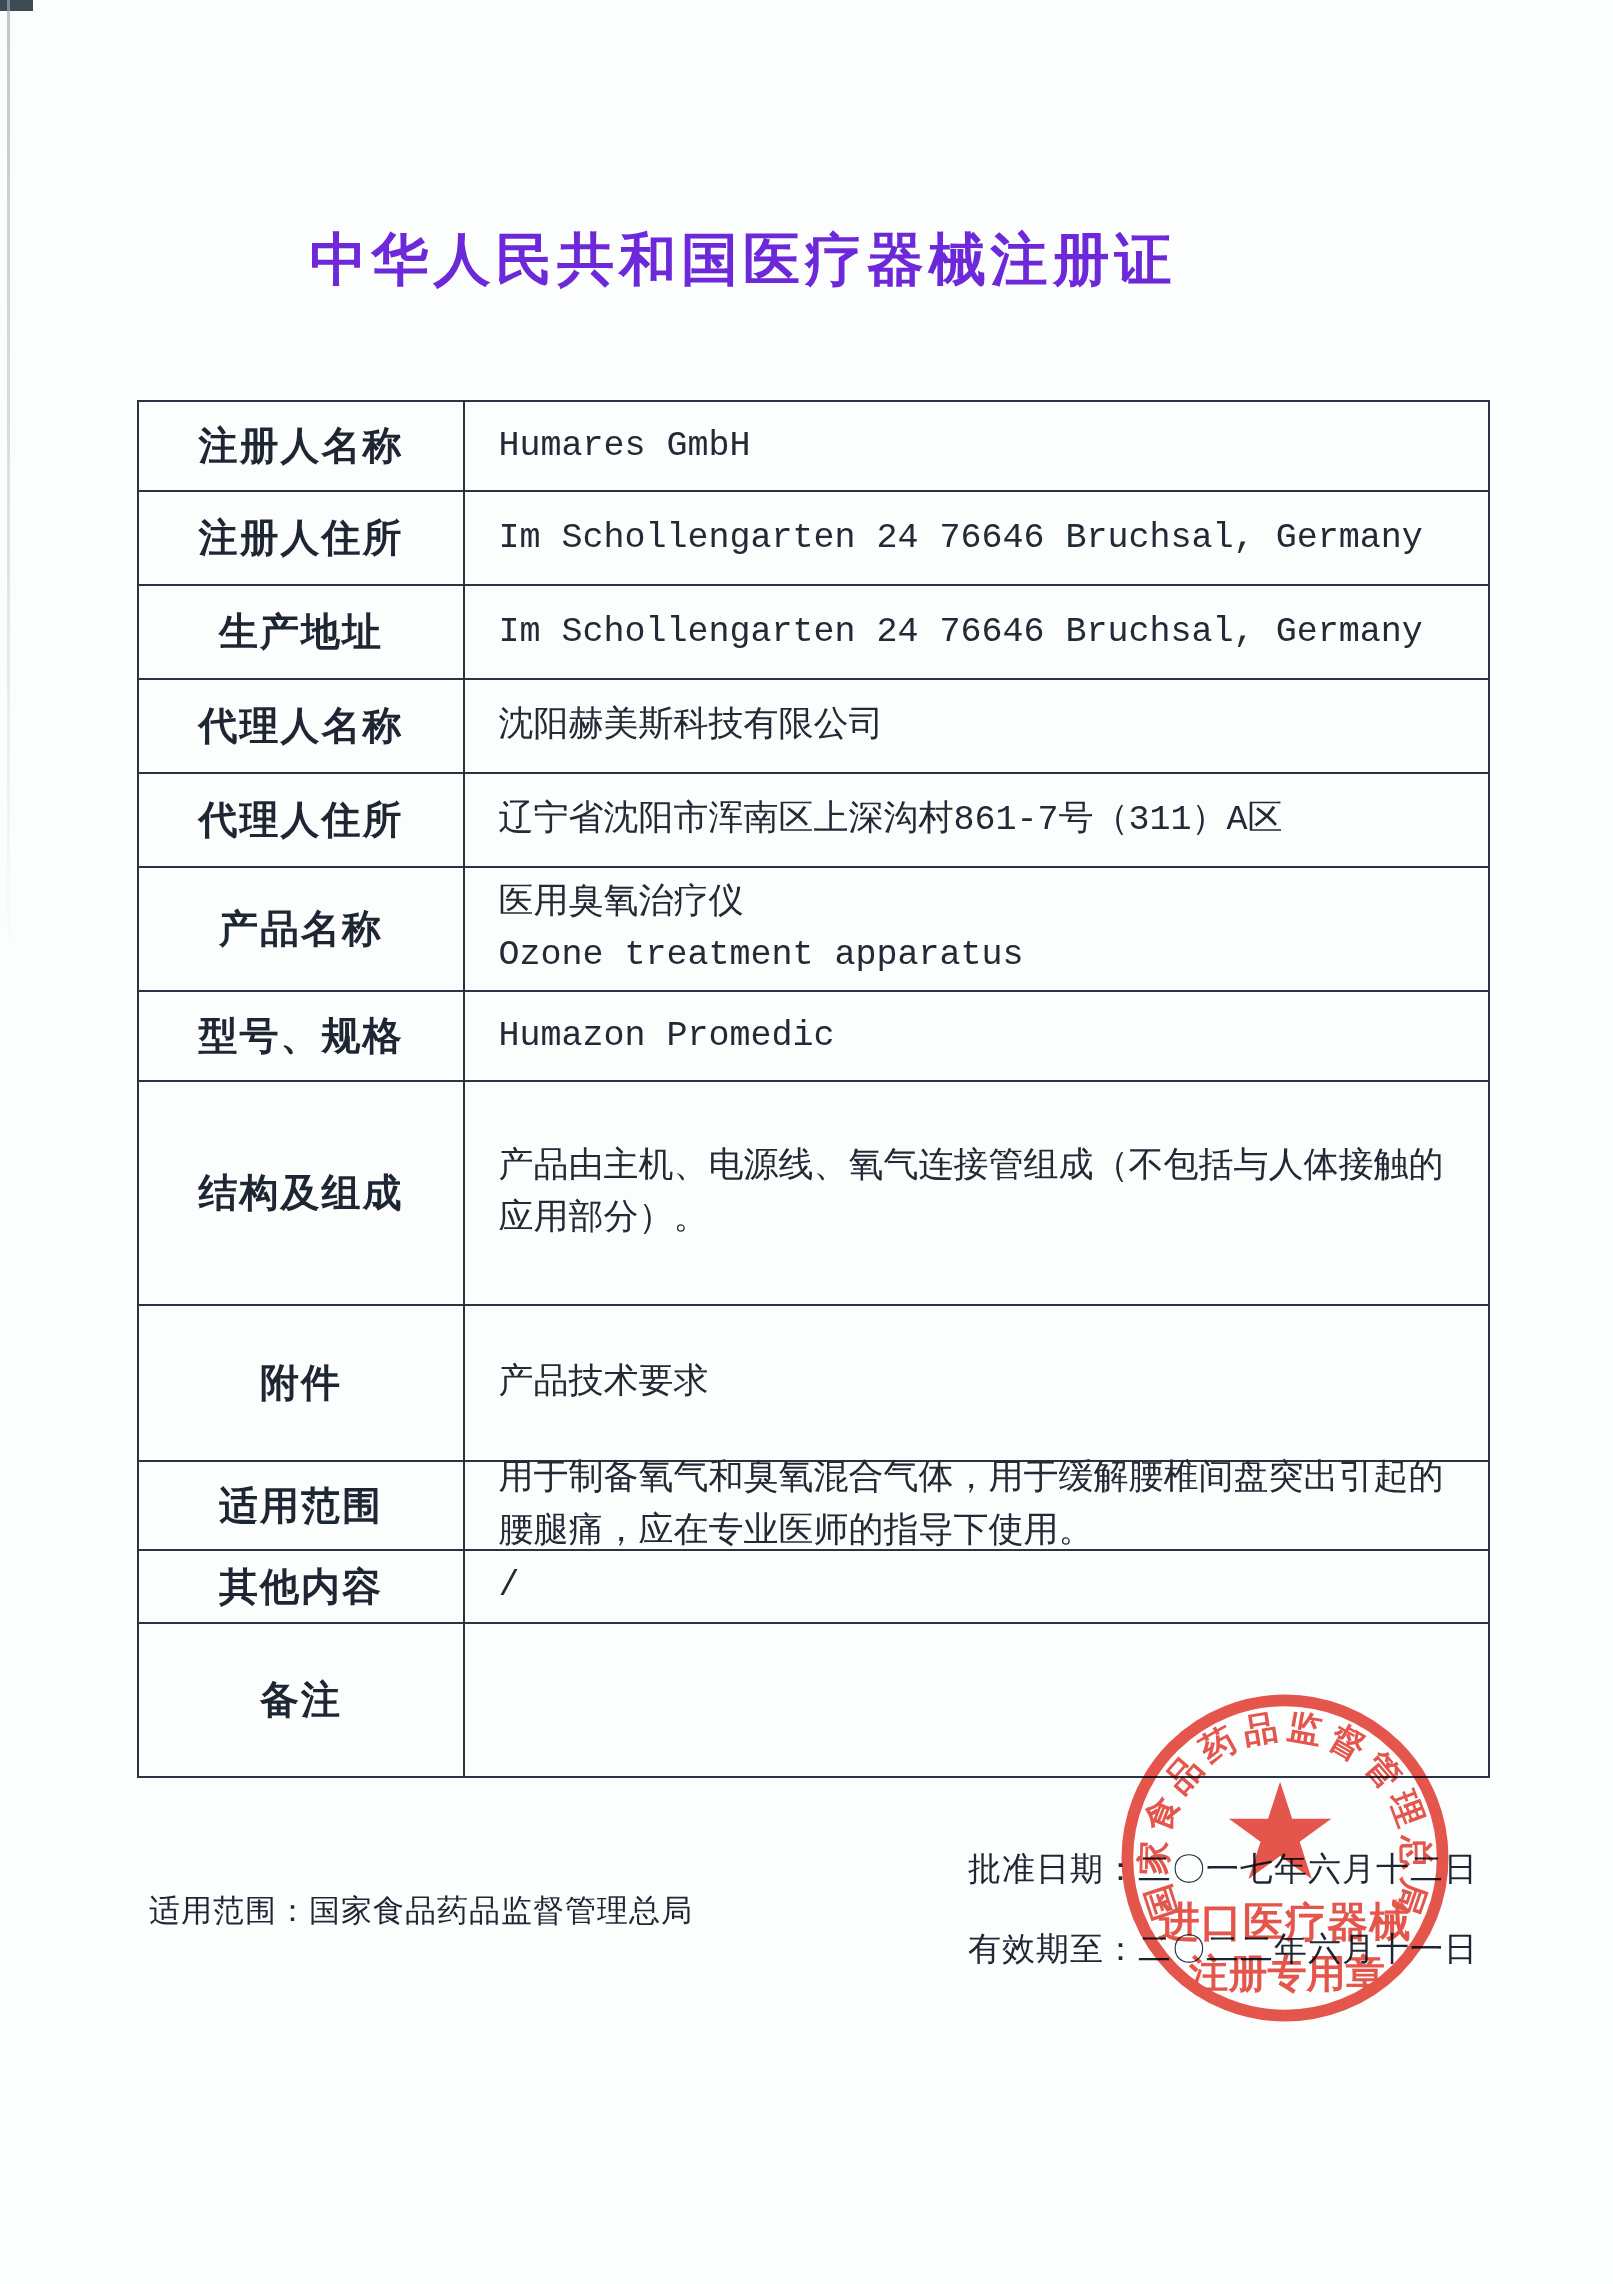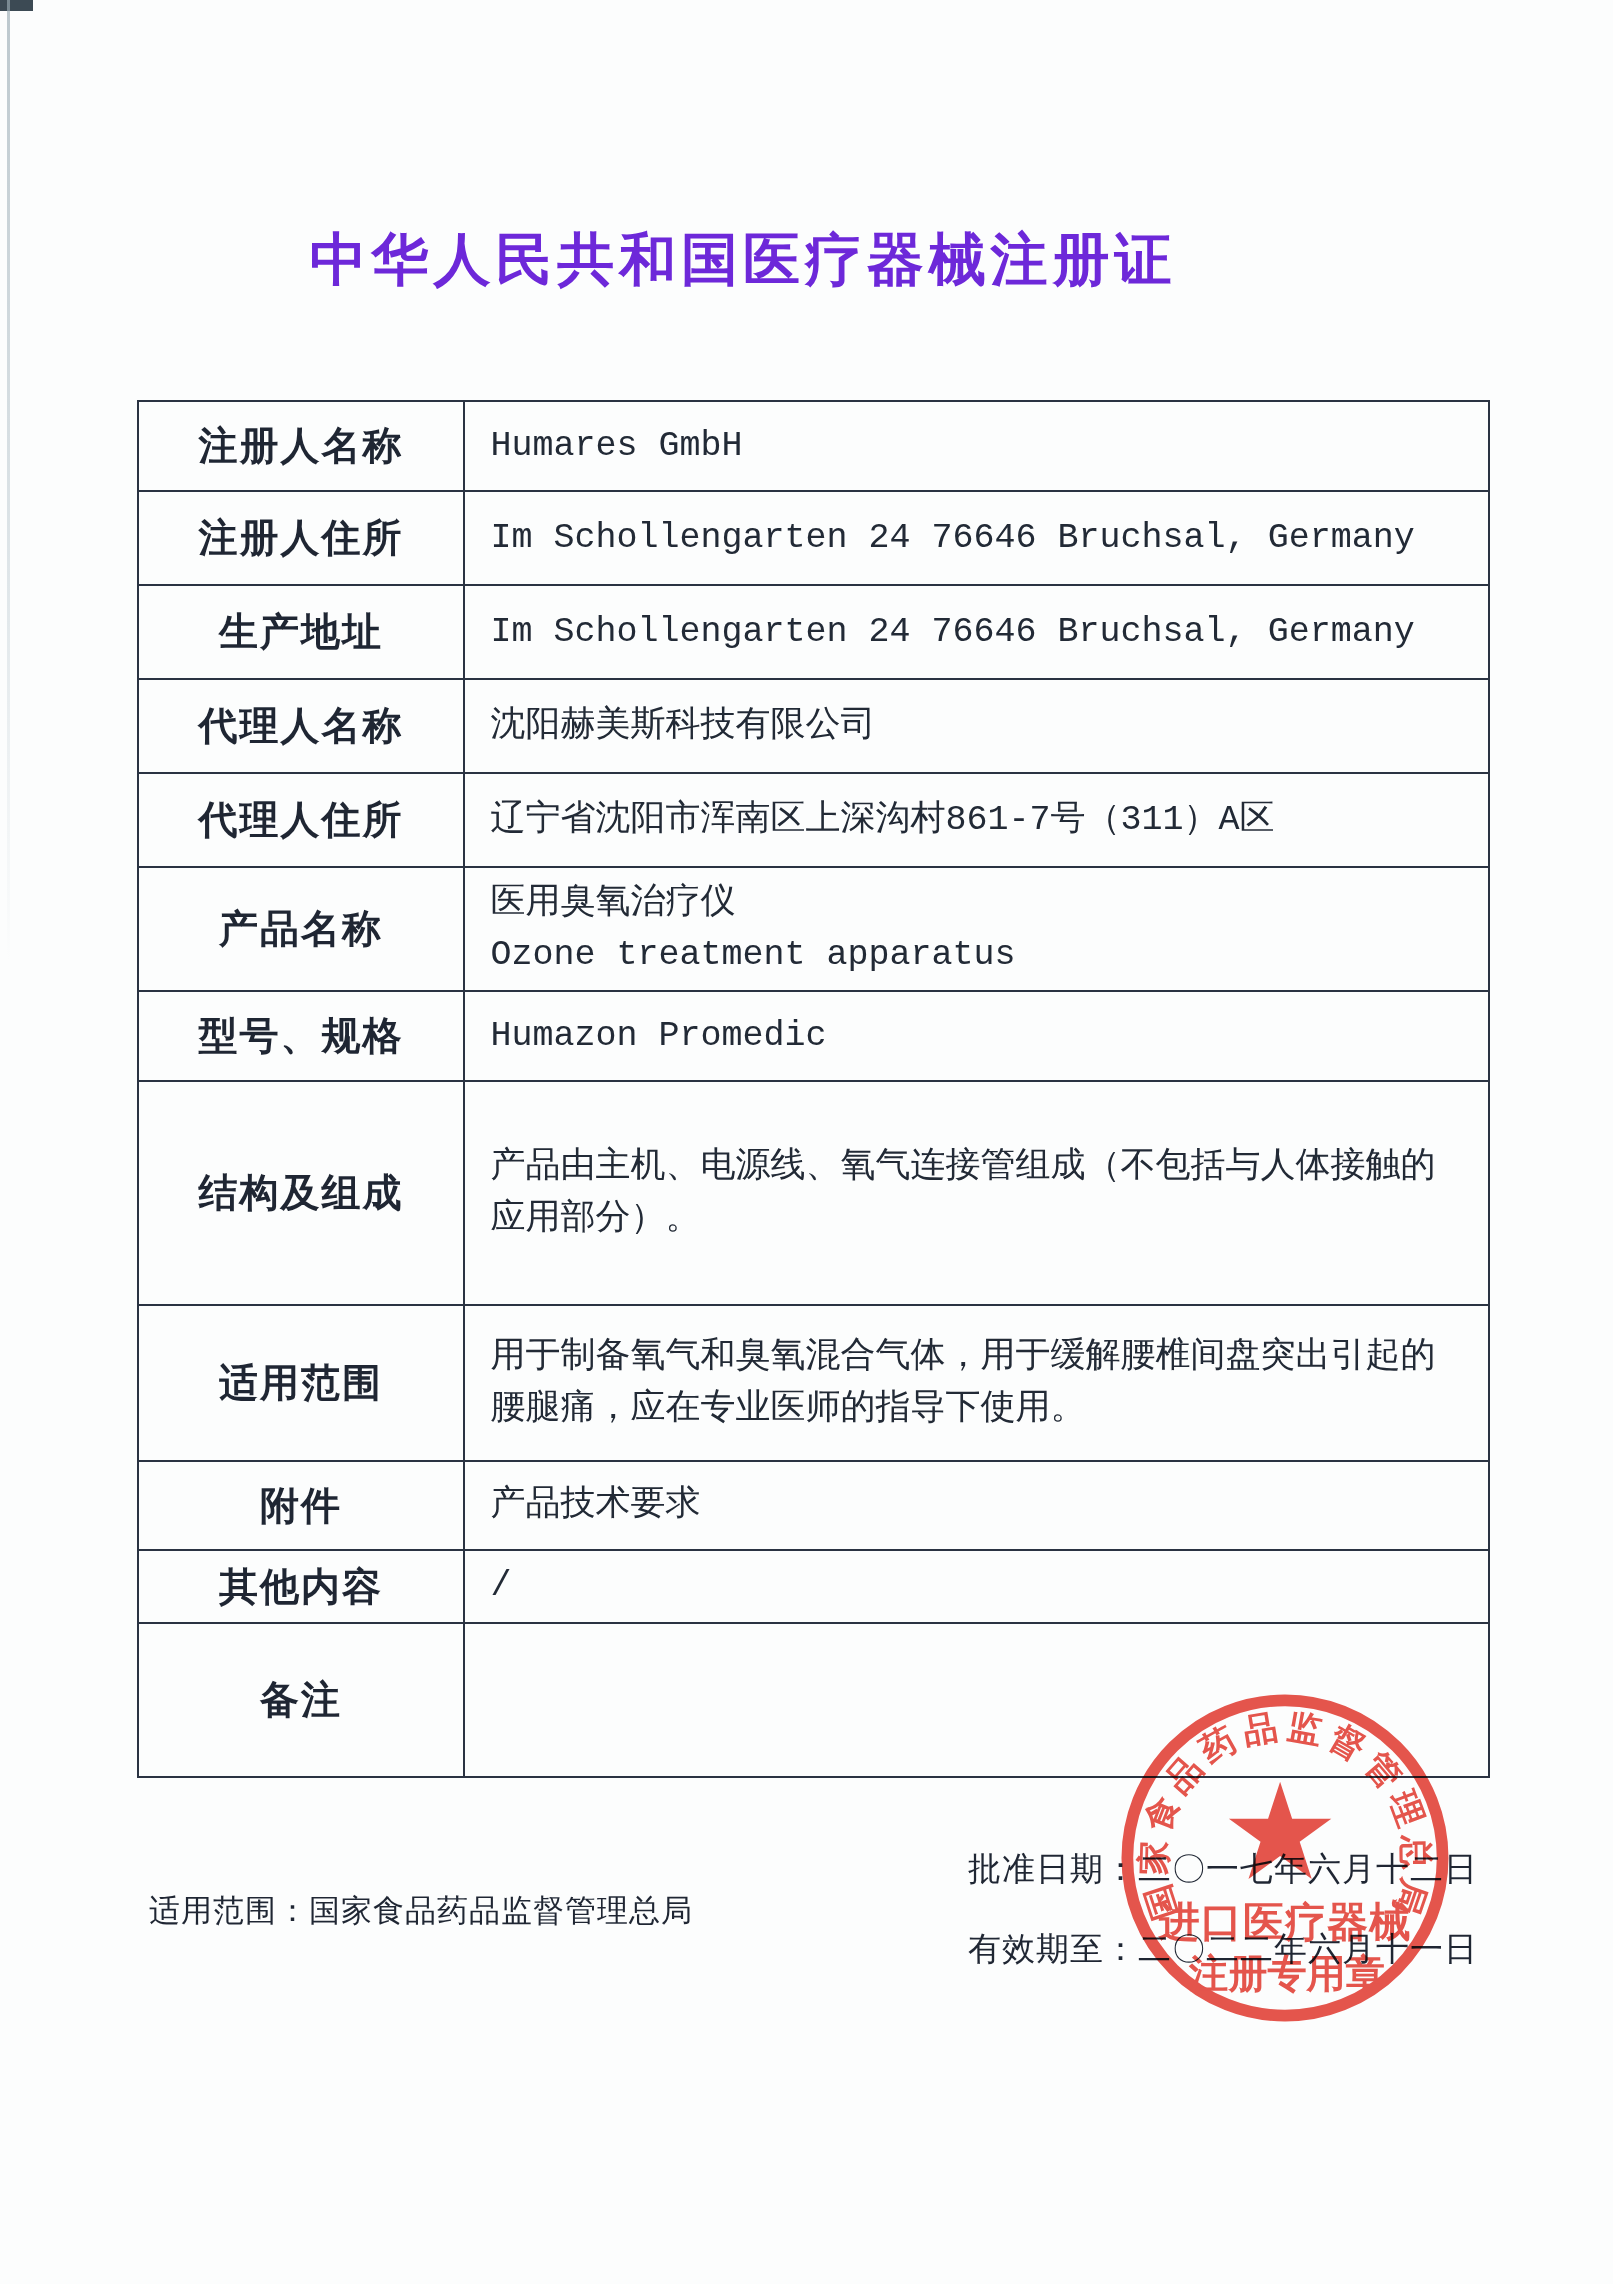--- a/index.html
+++ b/index.html
@@ -19,21 +19,21 @@
     font-size:57px; font-weight:bold; letter-spacing:4.9px; color:#6d28d9;
   }
   .regline {
     position:absolute; top:353px; left:291px; font-size:30px; letter-spacing:1px; color:#1f2633;
   }
 
   .ctable {
     position:absolute; top:400px; left:137px; width:1353px;
     border:2px solid #2a3342; box-sizing:border-box; background:transparent;
   }
-  .trow { display:flex; border-bottom:2px solid #2a3342; box-sizing:border-box; }
+  .trow { display:flex; border-bottom:2px solid #2a3342; box-sizing:border-box;gap:8px; }
   .trow:last-child { border-bottom:none; }
   .trow:nth-child(1){height:90px} .trow:nth-child(2){height:94px}
   .trow:nth-child(3){height:94px} .trow:nth-child(4){height:94px}
   .trow:nth-child(5){height:94px} .trow:nth-child(6){height:124px}
   .trow:nth-child(7){height:90px} .trow:nth-child(8){height:224px}
   .trow:nth-child(9){height:156px} .trow:nth-child(10){height:89px}
   .trow:nth-child(11){height:73px} .trow:nth-child(12){height:152px}
   .tlabel {
     width:326px; flex:0 0 326px; border-right:2px solid #2a3342; box-sizing:border-box;
     display:flex; align-items:center; justify-content:center;
@@ -95,26 +95,26 @@
     </div>
     <div class="trow">
       <div class="tlabel">型号、规格</div>
       <div class="tvalue">Humazon Promedic</div>
     </div>
     <div class="trow">
       <div class="tlabel">结构及组成</div>
       <div class="tvalue">产品由主机、电源线、氧气连接管组成（不包括与人体接触的应用部分）。</div>
     </div>
     <div class="trow">
+      <div class="tlabel">附件</div>
+      <div class="tvalue">产品技术要求</div>
+    </div>
+    <div class="trow">
       <div class="tlabel">适用范围</div>
       <div class="tvalue">用于制备氧气和臭氧混合气体，用于缓解腰椎间盘突出引起的腰腿痛，应在专业医师的指导下使用。</div>
-    </div>
-    <div class="trow">
-      <div class="tlabel">附件</div>
-      <div class="tvalue">产品技术要求</div>
     </div>
     <div class="trow">
       <div class="tlabel">其他内容</div>
       <div class="tvalue">/</div>
     </div>
     <div class="trow">
       <div class="tlabel">备注</div>
       <div class="tvalue"></div>
     </div>
   </div>

